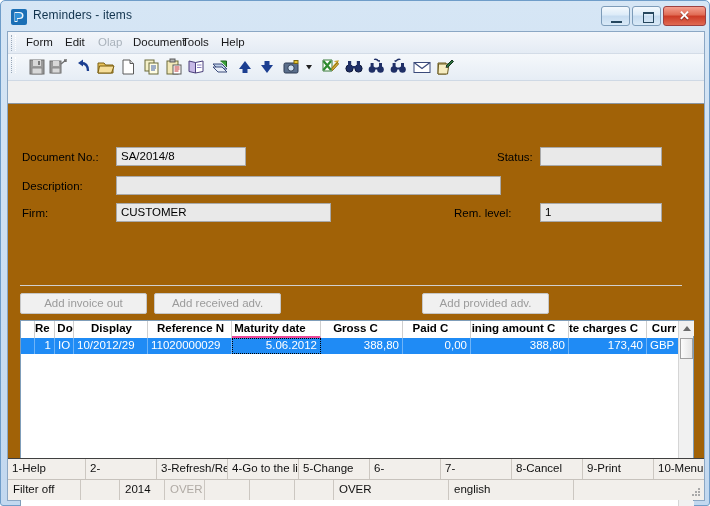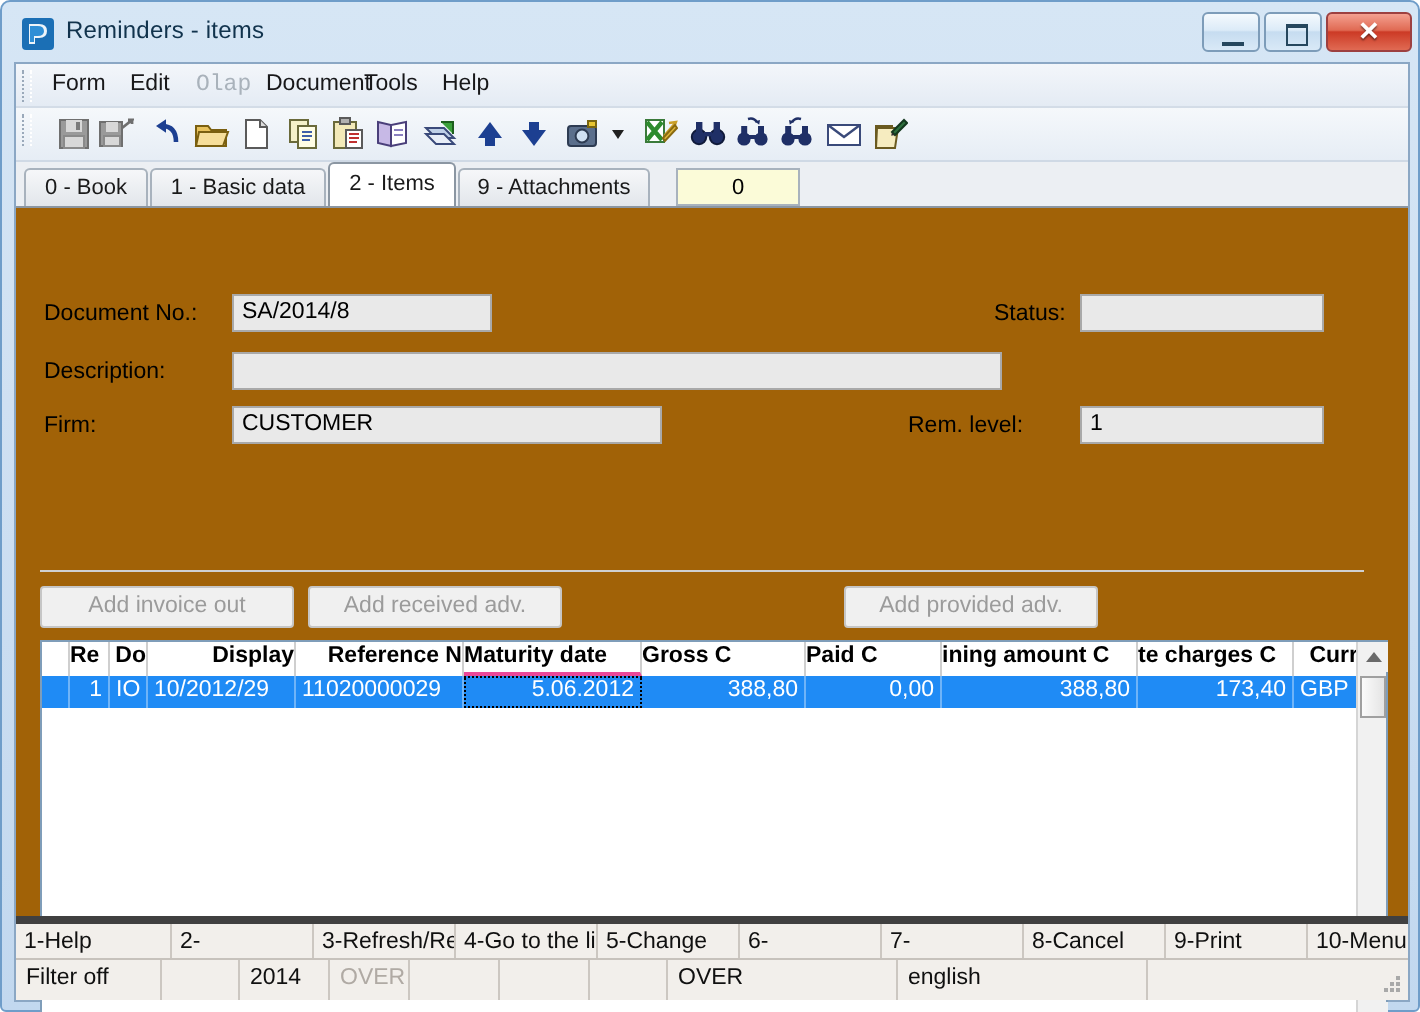--- a/index.html
+++ b/index.html
@@ -112,21 +112,21 @@
     border-left: 1px dotted #9aa9ba;
     border-right: 1px dotted #ffffff;
   }
   .menu-item {
     position: absolute;
     top: 4px;
     font-size: 11.5px;
     color: #18181a;
     white-space: nowrap;
   }
-  .menu-item.disabled { color: #a9b2bb; font-family: Liberation Mono, monospace; }
+  .menu-item.disabled { color: #a9b2bb; }
 
   
   .toolbar {
     position: absolute;
     left: 0; top: 22px;
     width: 696px; height: 27px;
     box-sizing: border-box;
     background: linear-gradient(180deg,#f5f8fb 0%, #e6edf5 100%);
     border-bottom: 1px solid #cfd9e5;
   }
@@ -252,22 +252,22 @@
     height: 17px;
     box-sizing: border-box;
     font-size: 11.5px;
     font-weight: bold;
     color: #000;
     overflow: hidden;
     white-space: nowrap;
     padding-top: 1px;
     border-right: 1px solid #cfcfcf;
   }
-  .gh-cell.num { text-align: left; padding-right: 12px; }
-  .gh-cell.lft { text-align: right; padding-left: 2px; }
+  .gh-cell.num { text-align: center; padding-right: 12px; }
+  .gh-cell.lft { text-align: center; padding-left: 2px; }
   .gh-cell.focus { border-bottom: 2px solid #ec4899; }
 
   .grid-row {
     position: absolute;
     left: 0; top: 17px;
     width: 672px; height: 16px;
     background: #1f8bf5;
     overflow: hidden;
   }
   .gr-cell {
@@ -320,21 +320,21 @@
   }
   .arrow-up { top: 5px; border-bottom: 5px solid #6a6a6a; }
 
   
   .fnbar {
     position: absolute;
     left: 0; top: 426px;
     width: 696px; height: 21px;
     box-sizing: border-box;
     background: #f2efeb;
-    border-top: 4px solid #404040;
+    border-top: 1px solid #404040;
   }
   .fn-cell {
     position: absolute;
     top: 0;
     height: 20px;
     box-sizing: border-box;
     font-size: 11.5px;
     color: #101010;
     padding: 3px 0 0 4px;
     border-right: 1px solid #ccc7c1;
@@ -564,27 +564,20 @@
       <span class="tb-icon" style="left:428px">
         <svg width="18" height="18" viewBox="0 0 18 18">
           <path d="M2 5 L10 5 L10 16 L2 16 Z" fill="#e8d79a" stroke="#6a5a20"></path>
           <path d="M2.5 6 L13 6 L11.5 16 L2 16 Z" fill="#f6ecc0" stroke="#6a5a20"></path>
           <path d="M10 8 L16 2 L17.5 3.5 L11.5 9.5 Z" fill="#2e6f3e" stroke="#14381f"></path>
           <path d="M9.6 9.9 L11.4 9.5 L10 8.1 Z" fill="#303030"></path>
         </svg>
       </span>
     </div>
 
-    <div class="tabstrip">
-      <span class="tab" style="left:4px;   width:62px">0 - Book</span>
-      <span class="tab" style="left:67px;  width:88px">1 - Basic data</span>
-      <span class="tab active" style="left:156px; width:64px">2 - Items</span>
-      <span class="tab" style="left:221px; width:96px">9 - Attachments</span>
-      <span class="tab-counter" style="left:330px; width:62px">0</span>
-    </div>
 
     <div class="page">
 
       <span class="fld-label" style="left:14px;  top:47px">Document No.:</span>
       <span class="fld-box" style="left:108px; top:43px; width:130px">SA/2014/8</span>
 
       <span class="fld-label" style="left:489px; top:47px">Status:</span>
       <span class="fld-box" style="left:532px; top:43px; width:122px"></span>
 
       <span class="fld-label" style="left:14px;  top:76px">Description:</span>

